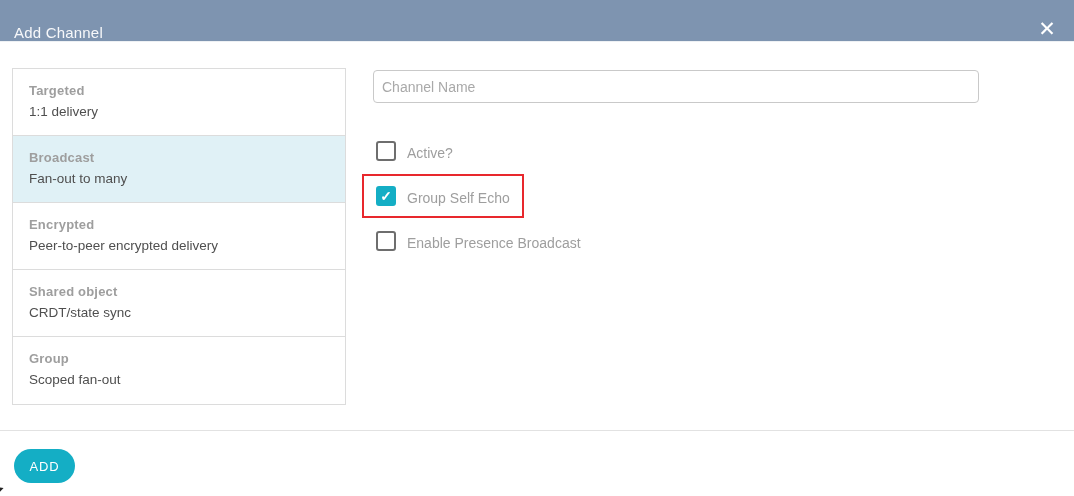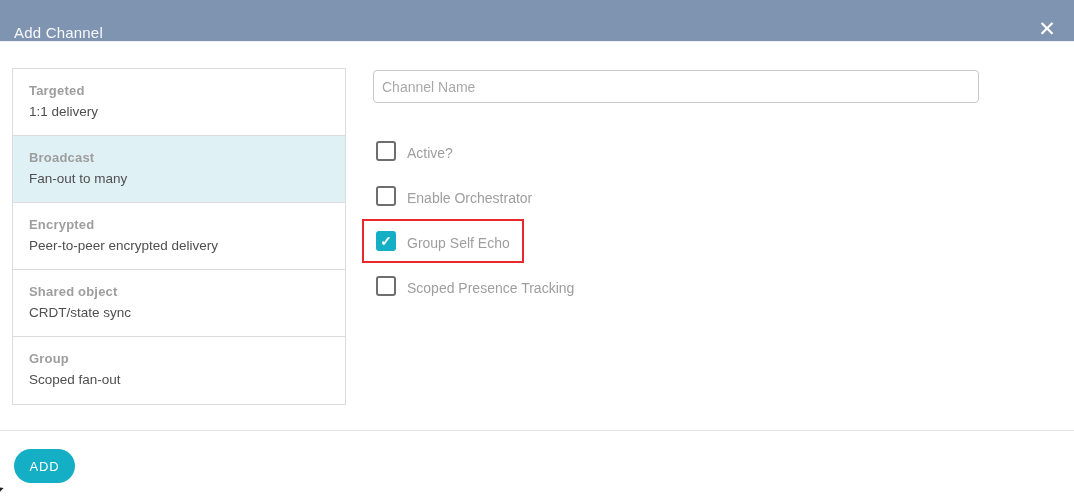--- a/index.html
+++ b/index.html
@@ -160,39 +160,33 @@
 
   <div class="checkbox-col">
 
       <div class="cb-row">
         <span class="cb-box">
           
         </span>
         <span class="cb-label">Active?</span>
       </div>
 
-      <div class="cb-row">
-        <span class="cb-box">
-          
-        </span>
-        <span class="cb-label">Enable Orchestrator</span>
-      </div>
 
       <div class="cb-row checked highlighted">
         <span class="cb-box">
           <span class="cb-check">✓</span>
         </span>
         <span class="cb-label">Group Self Echo</span>
       </div>
 
       <div class="cb-row">
         <span class="cb-box">
           
         </span>
-        <span class="cb-label">Scoped Presence Tracking</span>
+        <span class="cb-label">Enable Presence Broadcast</span>
       </div>
     </div>
 
   <div class="footer-divider"></div>
 
   <div class="footer">
     <button class="btn btn-add">ADD</button>
     <button class="btn btn-reset">RESET</button>
   </div>
 

